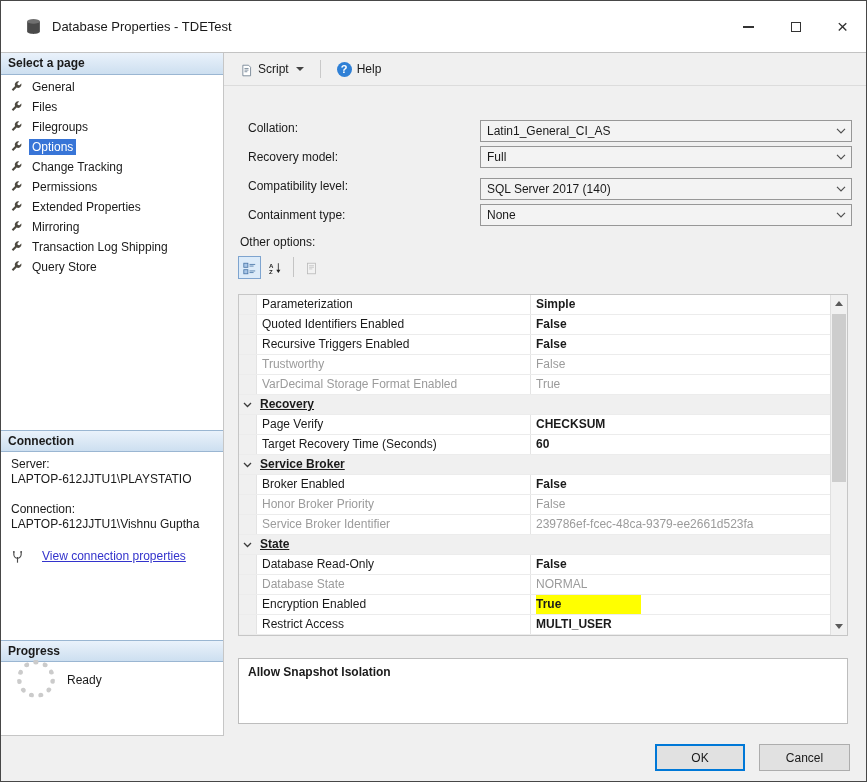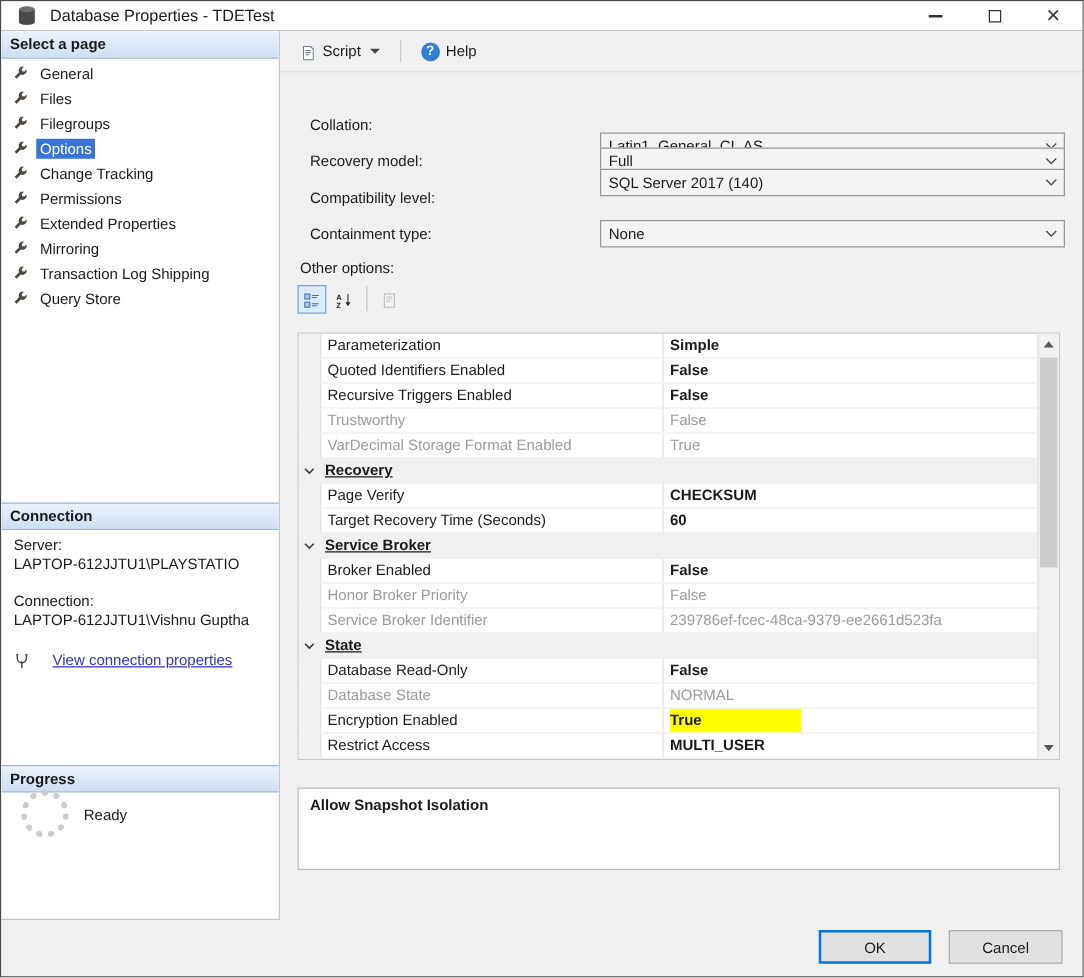--- a/index.html
+++ b/index.html
@@ -1,21 +1,21 @@
 <!DOCTYPE html>
 <html style="--sel: #3875d7; --hl: #ffff00; --link: #3333cc; --okborder: #0078d7;"><head>
 <meta charset="utf-8">
 <style>
   :root { --sel:#3875d7; --hl:#ffff00; --link:#3333cc; --okborder:#0078d7; }
   * { margin:0; padding:0; box-sizing:border-box; }
   body { width:867px; height:782px; font-family:"Liberation Sans", sans-serif; font-size:12px; color:#1a1a1a; background:#fff; }
   .window { width:867px; height:782px; border:1px solid #474747; background:#f0f0f0; display:flex; flex-direction:column; overflow:hidden; }
 
   
-  .titlebar { height:24px; flex:0 0 auto; background:#fff; border-bottom:1px solid #c3c3c3; display:flex; align-items:center; padding-left:12px; }
+  .titlebar { height:52px; flex:0 0 auto; background:#fff; border-bottom:1px solid #c3c3c3; display:flex; align-items:center; padding-left:24px; }
   .app-icon { width:17px; height:17px; margin-right:10px; display:inline-flex; }
   .title-text { font-size:13px; }
   .win-controls { margin-left:auto; display:flex; height:100%; }
   .win-btn { width:47px; display:flex; align-items:center; justify-content:center; cursor:default; }
   .glyph-min { width:11px; height:2px; background:#333; }
   .glyph-max { width:10px; height:10px; border:1px solid #333; }
   .glyph-close { font-size:19px; color:#333; line-height:1; }
 
   
   .body { flex:1; display:flex; min-height:0; }
@@ -233,39 +233,39 @@
         <span class="tb-sep"></span>
         <div class="tb-item">
           <span class="help-icon">?</span>
           <span>Help</span>
         </div>
       </div>
 
       <div class="content">
         <div>
             <div class="form-label" style="top: 31px;">Collation:</div>
-            <div class="combo" style="top: 48px;">
+            <div class="combo" style="top: 34px;">
               <span class="combo-value">Latin1_General_CI_AS</span>
               <span class="combo-arrow">
                 <svg width="10" height="6" viewBox="0 0 10 6">
                   <path d="M1 .8 5 4.8 9 .8" stroke="#505050" stroke-width="1.2" fill="none"></path>
                 </svg>
               </span>
             </div>
             <div class="form-label" style="top: 60px;">Recovery model:</div>
             <div class="combo" style="top: 60px;">
               <span class="combo-value">Full</span>
               <span class="combo-arrow">
                 <svg width="10" height="6" viewBox="0 0 10 6">
                   <path d="M1 .8 5 4.8 9 .8" stroke="#505050" stroke-width="1.2" fill="none"></path>
                 </svg>
               </span>
             </div>
             <div class="form-label" style="top: 89px;">Compatibility level:</div>
-            <div class="combo" style="top: 77px;">
+            <div class="combo" style="top: 92px;">
               <span class="combo-value">SQL Server 2017 (140)</span>
               <span class="combo-arrow">
                 <svg width="10" height="6" viewBox="0 0 10 6">
                   <path d="M1 .8 5 4.8 9 .8" stroke="#505050" stroke-width="1.2" fill="none"></path>
                 </svg>
               </span>
             </div>
             <div class="form-label" style="top: 118px;">Containment type:</div>
             <div class="combo" style="top: 118px;">
               <span class="combo-value">None</span>

